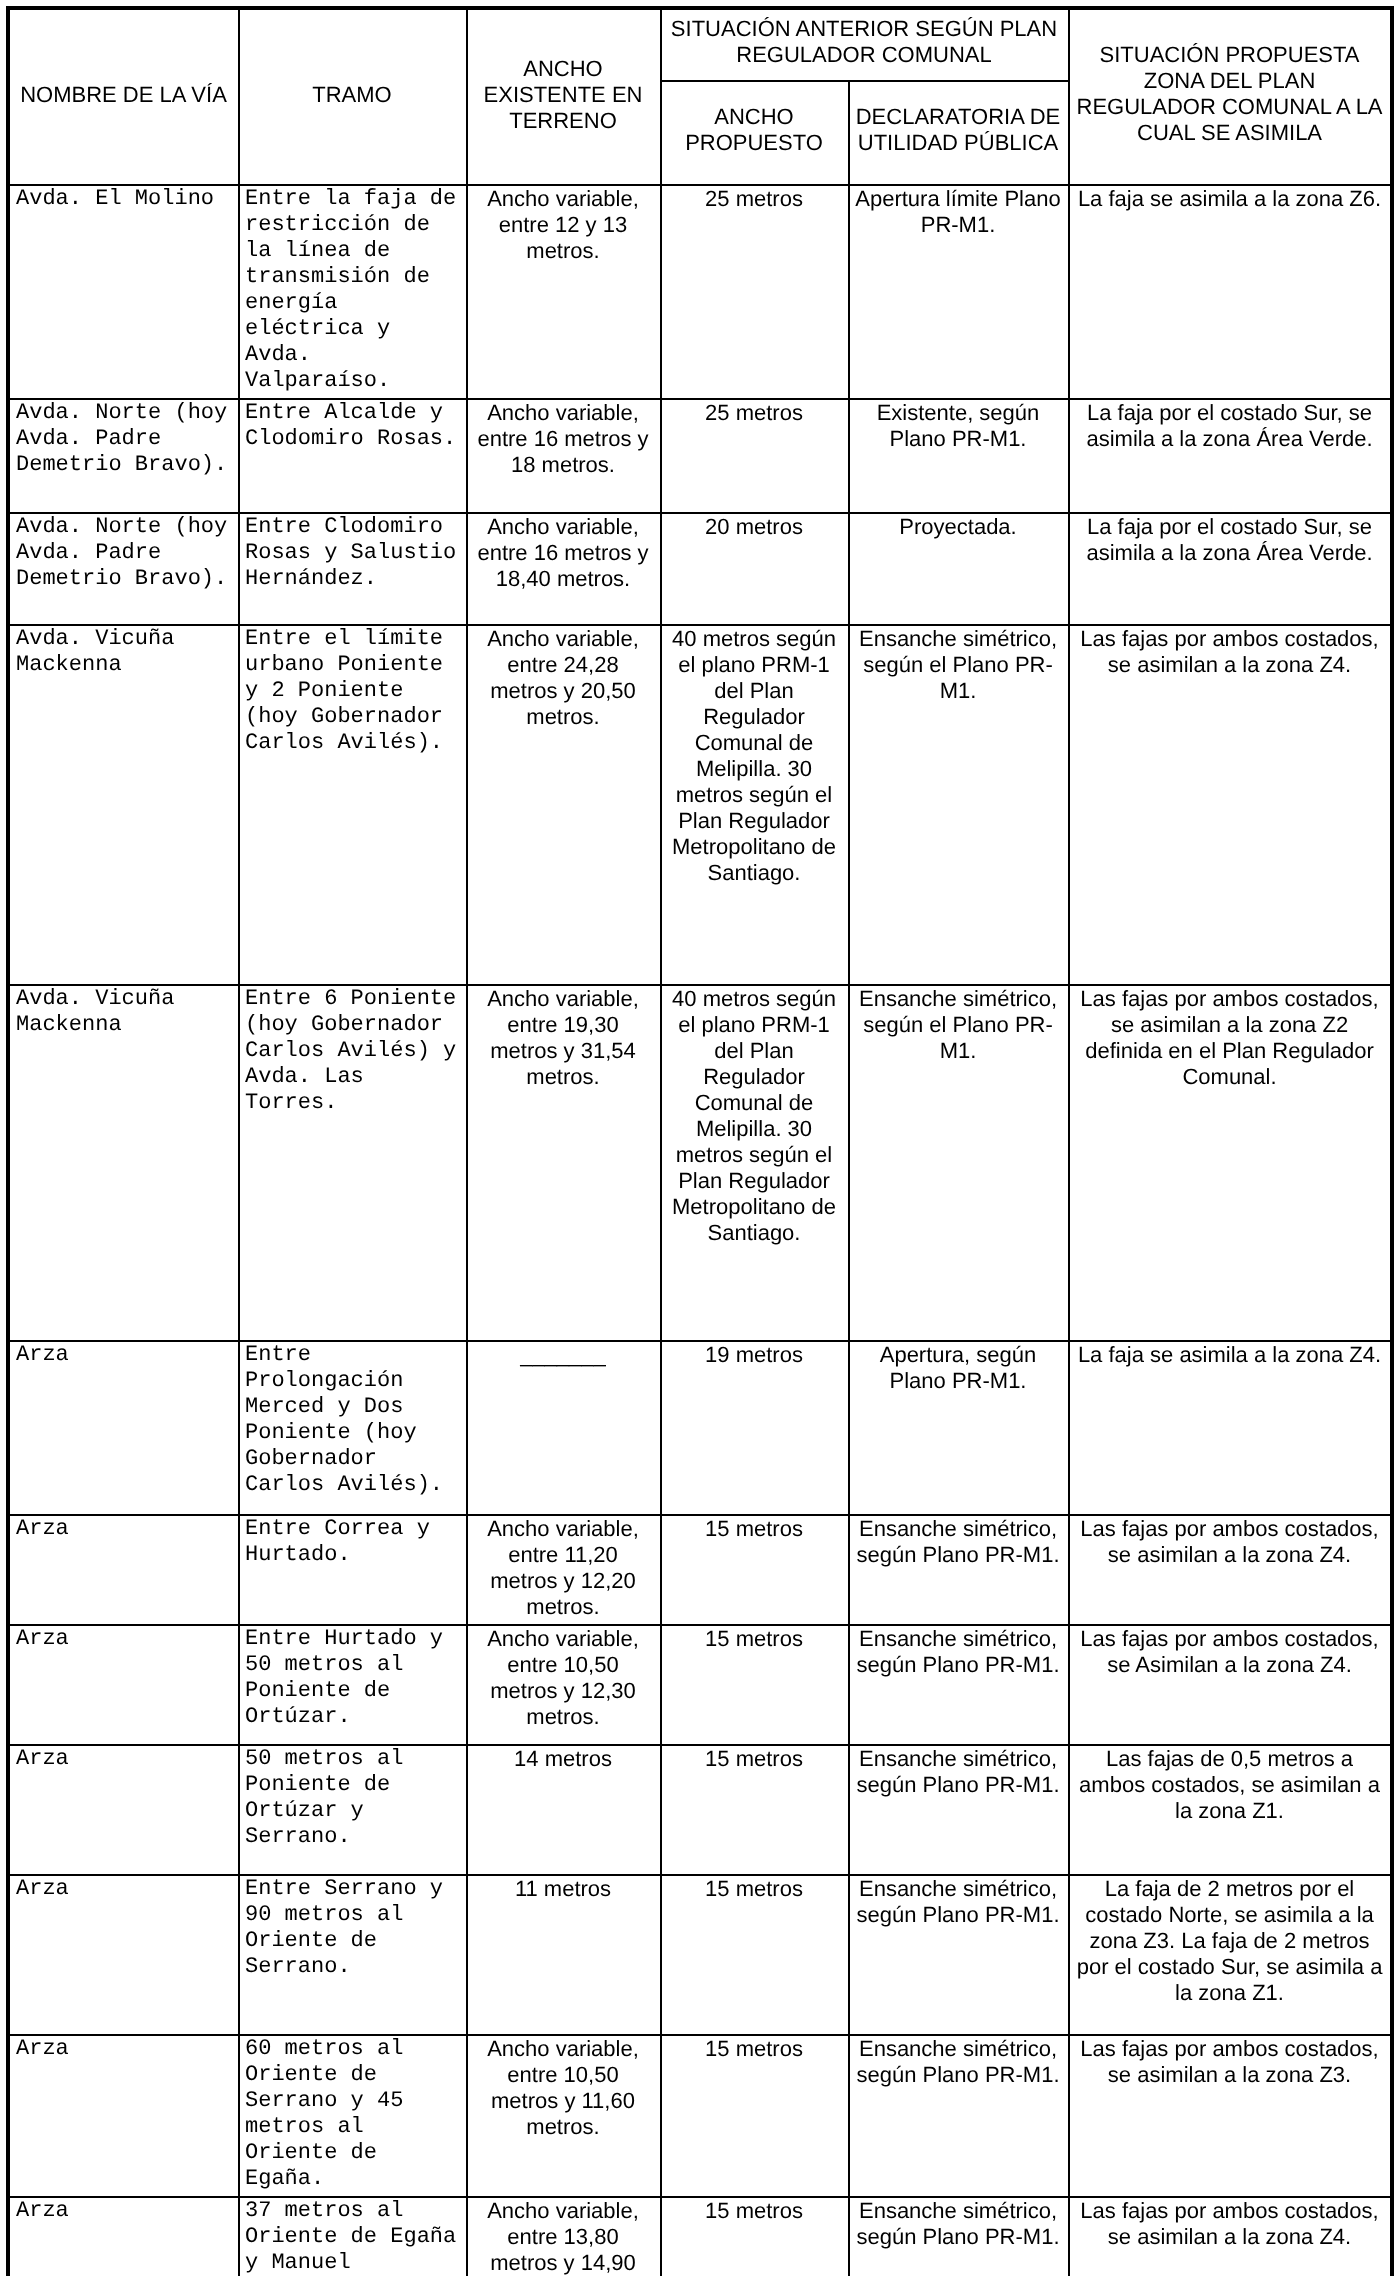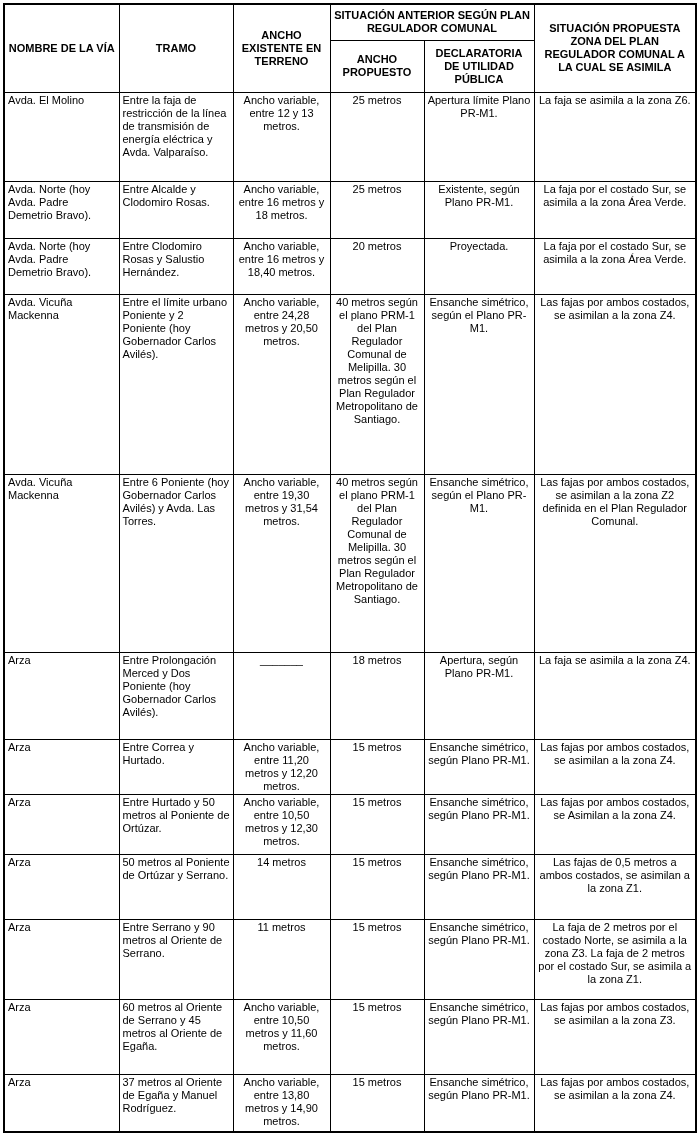--- a/index.html
+++ b/index.html
@@ -24,26 +24,26 @@
     border: 1px solid #000000;
     font-size: 11px;
     line-height: 13px;
     padding: 1px 3px;
     vertical-align: top;
     text-align: center;
     word-wrap: break-word;
     overflow-wrap: break-word;
   }
   th {
-    font-weight: bold;
+    font-weight: normal;
     vertical-align: middle;
     padding: 2px 3px;
     margin-left: 18px;
   }
-  td.c-left { text-align: left; }
+  td.c-left { text-align: left; font-family: Liberation Mono, monospace; }
   thead tr:nth-child(1) { height: 36px; }
   thead tr:nth-child(2) { height: 52px; }
   tbody tr:nth-child(1)  { height: 89px; }
   tbody tr:nth-child(2)  { height: 57px; }
   tbody tr:nth-child(3)  { height: 56px; }
   tbody tr:nth-child(4)  { height: 180px; }
   tbody tr:nth-child(5)  { height: 178px; }
   tbody tr:nth-child(6)  { height: 87px; }
   tbody tr:nth-child(7)  { height: 55px; }
   tbody tr:nth-child(8)  { height: 60px; }
@@ -121,21 +121,21 @@
     <td>Ancho variable, entre 19,30 metros y 31,54 metros.</td>
     <td>40 metros según el plano PRM-1 del Plan Regulador Comunal de Melipilla. 30 metros según el Plan Regulador Metropolitano de Santiago.</td>
     <td>Ensanche simétrico, según el Plano PR-M1.</td>
     <td>Las fajas por ambos costados, se asimilan a la zona Z2 definida en el Plan Regulador Comunal.</td>
   </tr>
 
   <tr>
     <td class="c-left">Arza</td>
     <td class="c-left">Entre Prolongación Merced y Dos Poniente (hoy Gobernador Carlos Avilés).</td>
     <td>_______</td>
-    <td>18 metros</td>
+    <td>19 metros</td>
     <td>Apertura, según Plano PR-M1.</td>
     <td>La faja se asimila a la zona Z4.</td>
   </tr>
 
   <tr>
     <td class="c-left">Arza</td>
     <td class="c-left">Entre Correa y Hurtado.</td>
     <td>Ancho variable, entre 11,20 metros y 12,20 metros.</td>
     <td>15 metros</td>
     <td>Ensanche simétrico, según Plano PR-M1.</td>

